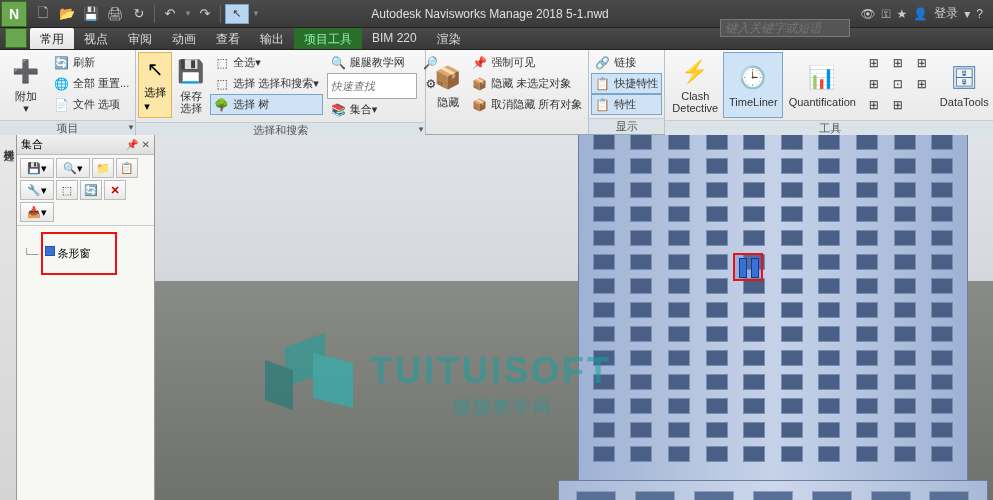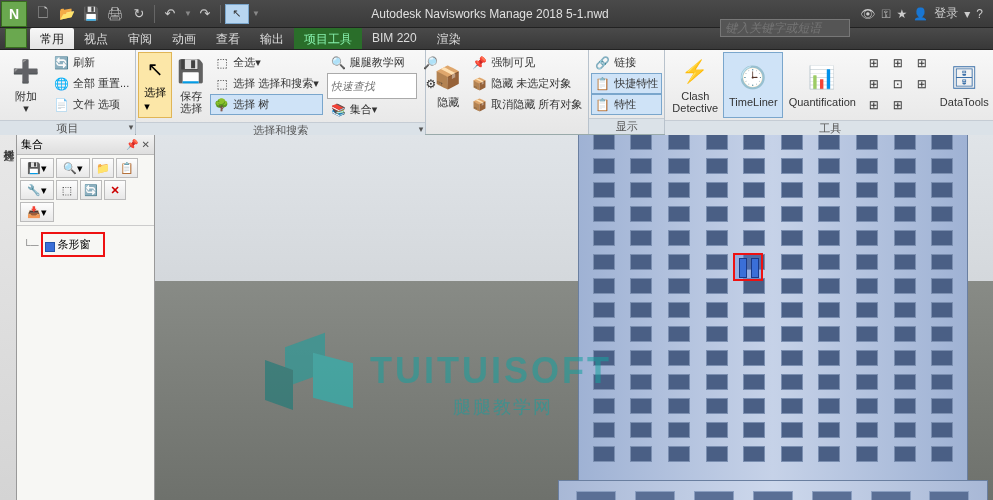--- a/index.html
+++ b/index.html
@@ -47,21 +47,21 @@
   .side-tab { width:17px; background:linear-gradient(#e8e8e8,#d4d4d4); border-right:1px solid #999; writing-mode:vertical-rl; font-size:11px; color:#333; padding-top:6px; text-align:left;}
   
   .sets-panel { width:138px; background:#f7f7f4; border-right:1px solid #999; display:flex; flex-direction:column;}
   .sets-header { height:20px; background:linear-gradient(#f2f2f2,#dedede); border-bottom:1px solid #bbb; font-size:11px; padding:2px 4px; display:flex; align-items:center; justify-content:space-between;}
   .sets-header .win-ctrl{display:flex; gap:3px; font-size:10px; color:#555;}
   .sets-toolbar { display:flex; flex-wrap:wrap; padding:3px; gap:2px; border-bottom:1px solid #ccc;}
   .tb-btn { width:22px; height:20px; border:1px solid #bbb; background:linear-gradient(#fdfdfd,#e8e8e8); display:flex; align-items:center; justify-content:center; font-size:11px;}
   .tb-btn.wide{width:34px;}
   .tb-btn.red{color:#c00; font-weight:bold;}
   .sets-tree { flex:1; padding:6px; font-size:11px;}
-  .tree-item { display:flex; align-items:flex-end; gap:3px; border:2px solid #e11; padding:3px 2px; width:64px;}
+  .tree-item { display:flex; align-items:flex-start; gap:3px; border:2px solid #e11; padding:12px 2px; width:76px;}
   .tree-item .box{width:10px;height:10px; border:1px solid #2255aa; background:#3a6fd8;}
   
   .viewport { flex:1; position:relative; overflow:hidden; background:linear-gradient(#e0e4e8 0%, #d4d8dc 40%, #888b86 40%, #6e716c 100%);}
   .building { position:absolute; right:5px; top:-10px; width:430px; height:510px; }
   .bld-main { position:absolute; top:0; left:20px; width:390px; height:360px; background:linear-gradient(90deg,#9fb2d4,#c6d2e8,#9fb2d4); border:1px solid #6a7fa0;}
   .bld-base { position:absolute; top:355px; left:0; width:430px; height:130px; background:linear-gradient(90deg,#a8b8d6,#cdd8ec,#a8b8d6); border:1px solid #6a7fa0;}
   .win-row { position:absolute; left:0; right:0; height:18px; display:flex; justify-content:space-around; padding:0 6px;}
   .win-cell { width:22px; height:16px; background:#4a5f85; border:1px solid #7a8eb0;}
   .base-row { position:absolute; left:0; right:0; height:42px; display:flex; justify-content:space-around; padding:0 8px;}
   .base-win { width:40px; height:38px; background:#5a6f95; border:1px solid #8a9ec0;}

